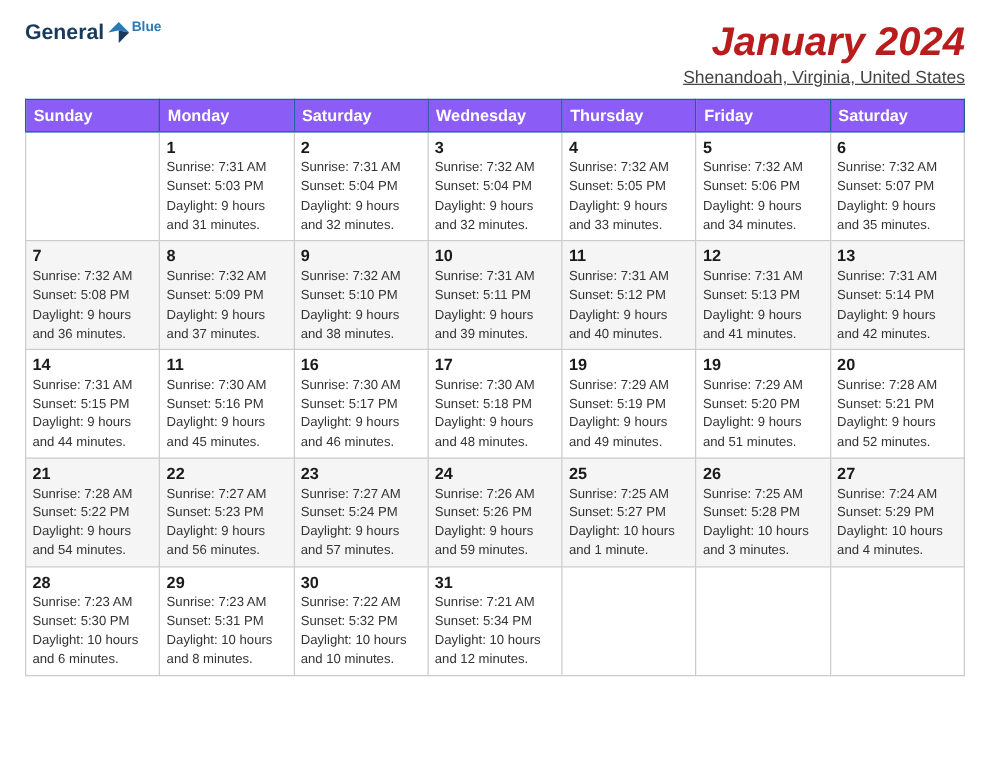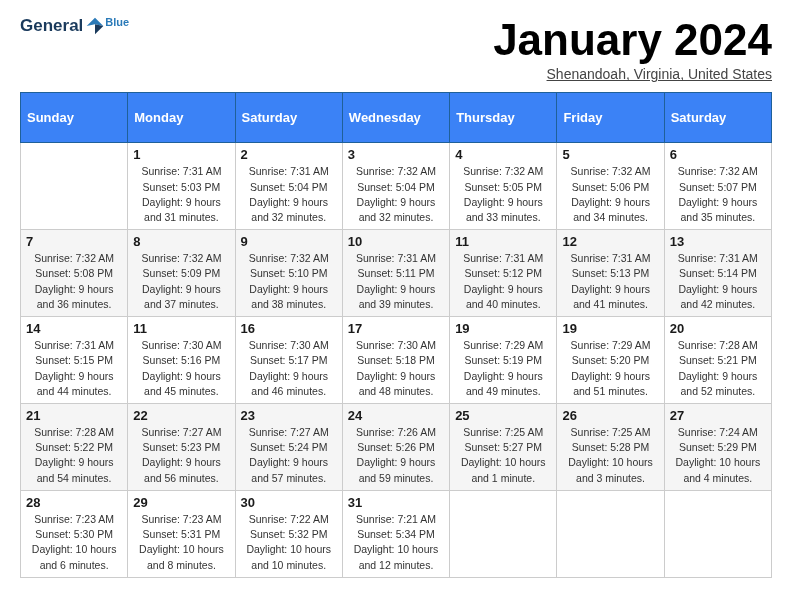--- a/index.html
+++ b/index.html
@@ -31,41 +31,42 @@
     }
     .logo-general { color: #1a3a5c; font-size: 17px; }
     .logo-blue { color: #2a7ab8; font-size: 11px; }
     .logo-icon {
       width: 20px;
       height: 20px;
       margin-left: 2px;
     }
     .title-block { text-align: right; }
     .month-title {
-      font-size: 44px;
+      font-size: 32px;
       font-weight: bold;
-      color: #000000;
+      color: #b91c1c;
       line-height: 1.1;
+      font-style: italic;
     }
     .location {
       font-size: 14px;
       color: #444;
       margin-top: 2px;
       text-decoration: underline;
     }
     .calendar {
       width: 100%;
       border-collapse: collapse;
       border: 1px solid #ccc;
     }
     .calendar th {
-      background: #3b82f6;
+      background: #8b5cf6;
       color: #fff;
       text-align: left;
-      padding: 17px 6px;
+      padding: 5px 6px;
       font-size: 13px;
       border: 1px solid #1f6099;
     }
     .calendar td {
       vertical-align: top;
       border: 1px solid #ccc;
       padding: 4px 5px;
       width: calc(100% / 7);
       min-height: 75px;
       background: #fff;
@@ -76,21 +77,20 @@
     .day-num {
       font-size: 13px;
       font-weight: bold;
       color: #1a1a1a;
       margin-bottom: 2px;
     }
     .day-info {
       font-size: 10.5px;
       color: #333;
       line-height: 1.45;
-      text-align: center;
     }
     .empty-cell { background: #fff !important; }
   </style>
 </head>
 <body>
 
 <div class="header">
   <div class="logo">
     <div class="logo-line">
       <span class="logo-general">General</span>

